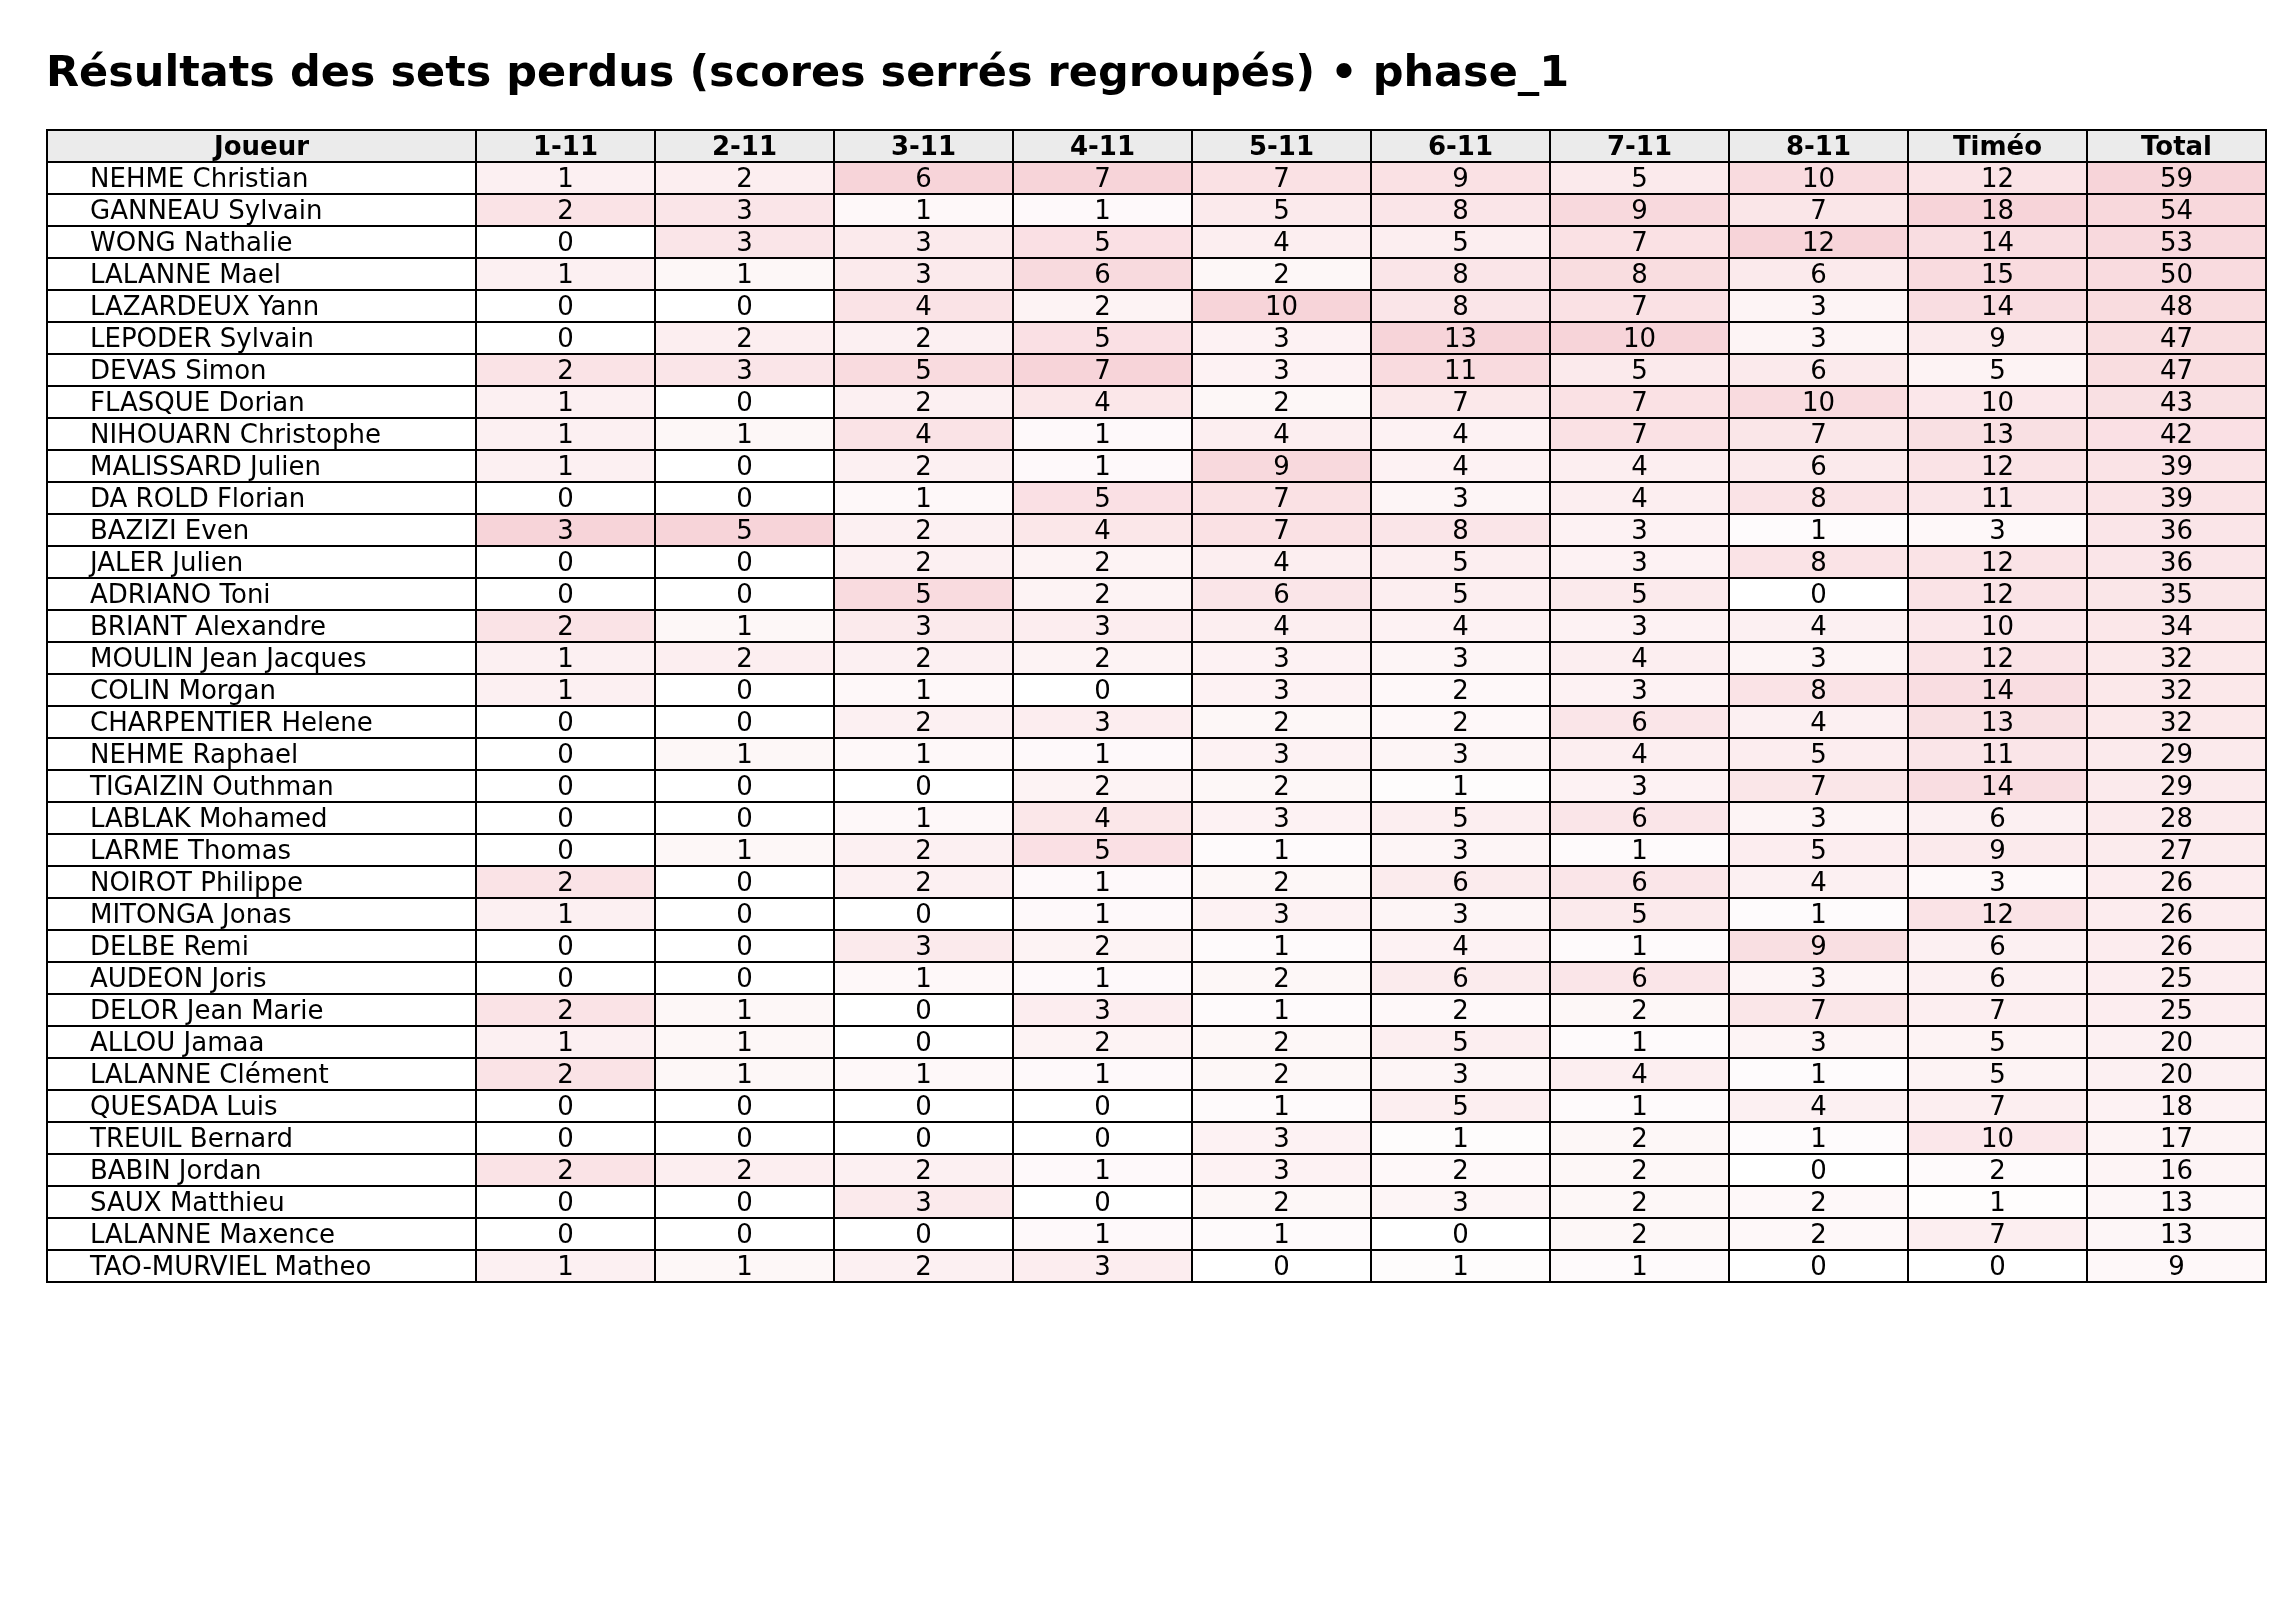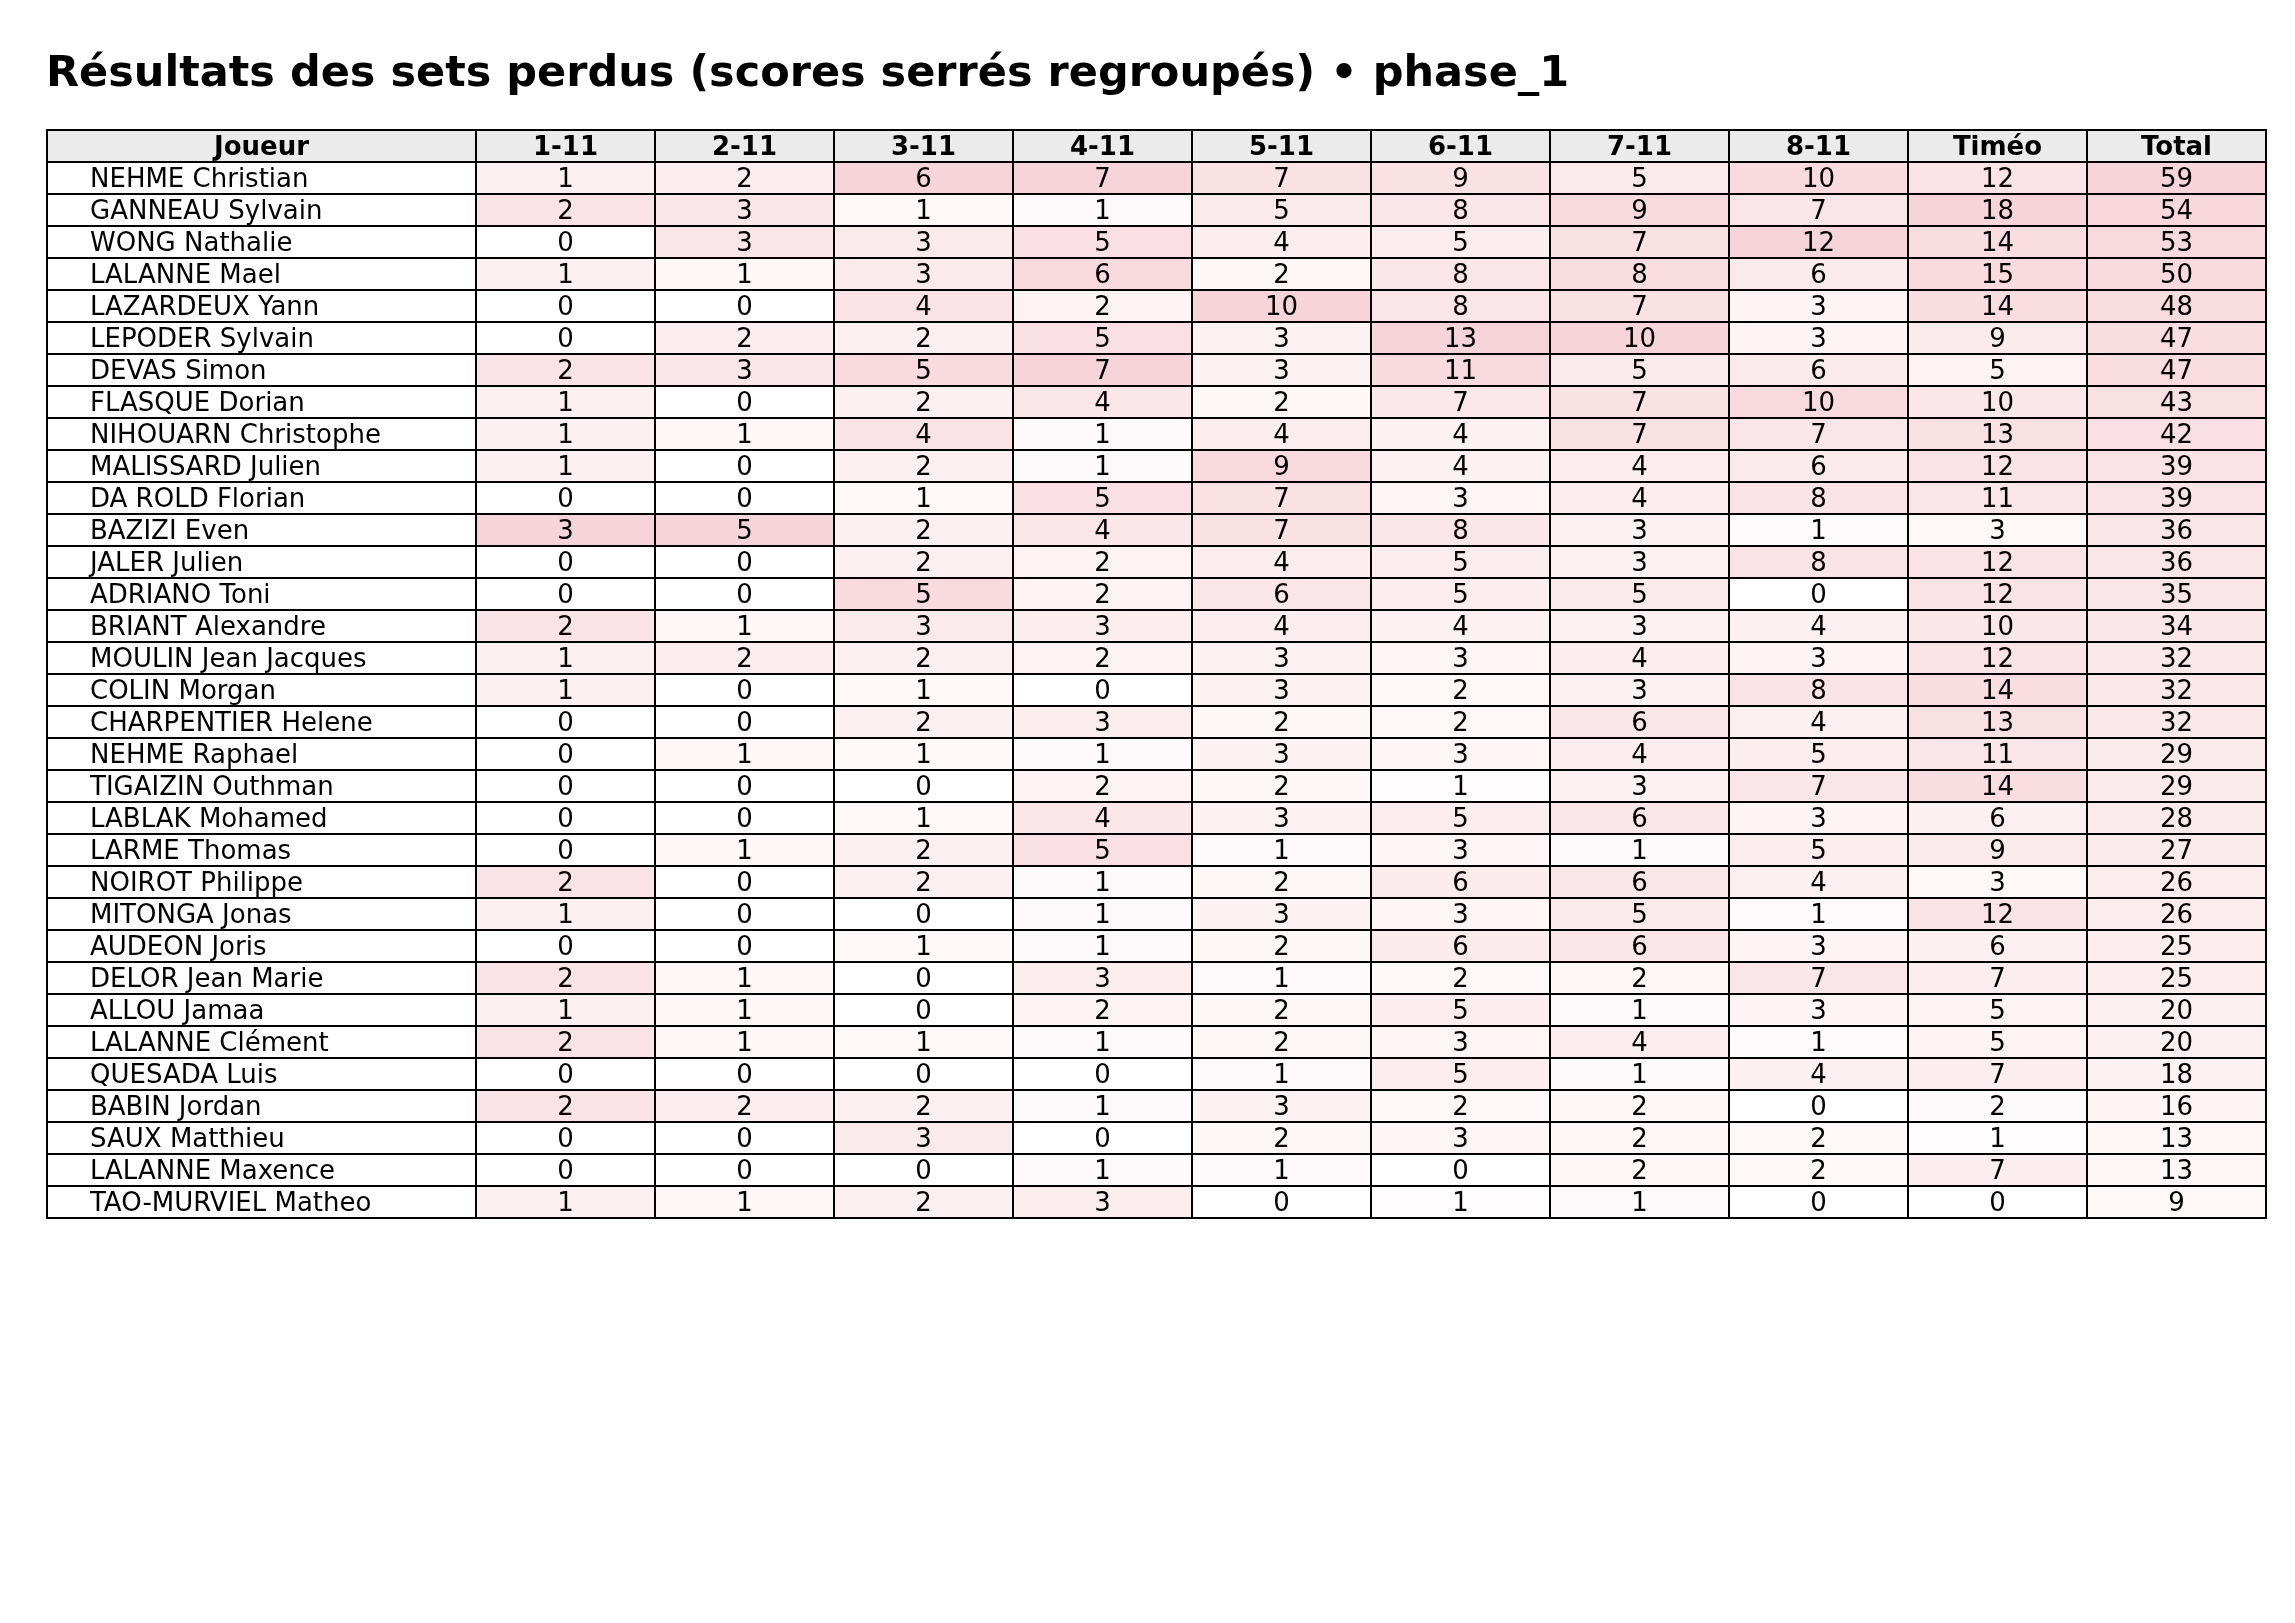--- a/index.html
+++ b/index.html
@@ -357,20 +357,33 @@
         <td class="val" style="background: rgba(220, 60, 80, 0);">0</td>
         <td class="val" style="background: rgba(220, 60, 80, 0.03);">1</td>
         <td class="val" style="background: rgba(220, 60, 80, 0.067);">3</td>
         <td class="val" style="background: rgba(220, 60, 80, 0.05);">3</td>
         <td class="val" style="background: rgba(220, 60, 80, 0.11);">5</td>
         <td class="val" style="background: rgba(220, 60, 80, 0.02);">1</td>
         <td class="val" style="background: rgba(220, 60, 80, 0.145);">12</td>
         <td class="val" style="background: rgba(220, 60, 80, 0.098);">26</td>
       </tr>
       <tr>
+        <td class="name">DELBE Remi</td>
+        <td class="val" style="background: rgba(220, 60, 80, 0);">0</td>
+        <td class="val" style="background: rgba(220, 60, 80, 0);">0</td>
+        <td class="val" style="background: rgba(220, 60, 80, 0.11);">3</td>
+        <td class="val" style="background: rgba(220, 60, 80, 0.063);">2</td>
+        <td class="val" style="background: rgba(220, 60, 80, 0.024);">1</td>
+        <td class="val" style="background: rgba(220, 60, 80, 0.067);">4</td>
+        <td class="val" style="background: rgba(220, 60, 80, 0.024);">1</td>
+        <td class="val" style="background: rgba(220, 60, 80, 0.165);">9</td>
+        <td class="val" style="background: rgba(220, 60, 80, 0.075);">6</td>
+        <td class="val" style="background: rgba(220, 60, 80, 0.098);">26</td>
+      </tr>
+      <tr>
         <td class="name">AUDEON Joris</td>
         <td class="val" style="background: rgba(220, 60, 80, 0);">0</td>
         <td class="val" style="background: rgba(220, 60, 80, 0);">0</td>
         <td class="val" style="background: rgba(220, 60, 80, 0.035);">1</td>
         <td class="val" style="background: rgba(220, 60, 80, 0.03);">1</td>
         <td class="val" style="background: rgba(220, 60, 80, 0.043);">2</td>
         <td class="val" style="background: rgba(220, 60, 80, 0.1);">6</td>
         <td class="val" style="background: rgba(220, 60, 80, 0.133);">6</td>
         <td class="val" style="background: rgba(220, 60, 80, 0.055);">3</td>
         <td class="val" style="background: rgba(220, 60, 80, 0.075);">6</td>
@@ -422,20 +435,33 @@
         <td class="val" style="background: rgba(220, 60, 80, 0);">0</td>
         <td class="val" style="background: rgba(220, 60, 80, 0);">0</td>
         <td class="val" style="background: rgba(220, 60, 80, 0.024);">1</td>
         <td class="val" style="background: rgba(220, 60, 80, 0.086);">5</td>
         <td class="val" style="background: rgba(220, 60, 80, 0.024);">1</td>
         <td class="val" style="background: rgba(220, 60, 80, 0.075);">4</td>
         <td class="val" style="background: rgba(220, 60, 80, 0.086);">7</td>
         <td class="val" style="background: rgba(220, 60, 80, 0.067);">18</td>
       </tr>
       <tr>
+        <td class="name">TREUIL Bernard</td>
+        <td class="val" style="background: rgba(220, 60, 80, 0);">0</td>
+        <td class="val" style="background: rgba(220, 60, 80, 0);">0</td>
+        <td class="val" style="background: rgba(220, 60, 80, 0);">0</td>
+        <td class="val" style="background: rgba(220, 60, 80, 0);">0</td>
+        <td class="val" style="background: rgba(220, 60, 80, 0.067);">3</td>
+        <td class="val" style="background: rgba(220, 60, 80, 0.016);">1</td>
+        <td class="val" style="background: rgba(220, 60, 80, 0.043);">2</td>
+        <td class="val" style="background: rgba(220, 60, 80, 0.02);">1</td>
+        <td class="val" style="background: rgba(220, 60, 80, 0.12);">10</td>
+        <td class="val" style="background: rgba(220, 60, 80, 0.063);">17</td>
+      </tr>
+      <tr>
         <td class="name">BABIN Jordan</td>
         <td class="val" style="background: rgba(220, 60, 80, 0.145);">2</td>
         <td class="val" style="background: rgba(220, 60, 80, 0.086);">2</td>
         <td class="val" style="background: rgba(220, 60, 80, 0.075);">2</td>
         <td class="val" style="background: rgba(220, 60, 80, 0.03);">1</td>
         <td class="val" style="background: rgba(220, 60, 80, 0.067);">3</td>
         <td class="val" style="background: rgba(220, 60, 80, 0.035);">2</td>
         <td class="val" style="background: rgba(220, 60, 80, 0.043);">2</td>
         <td class="val" style="background: rgba(220, 60, 80, 0);">0</td>
         <td class="val" style="background: rgba(220, 60, 80, 0.024);">2</td>

